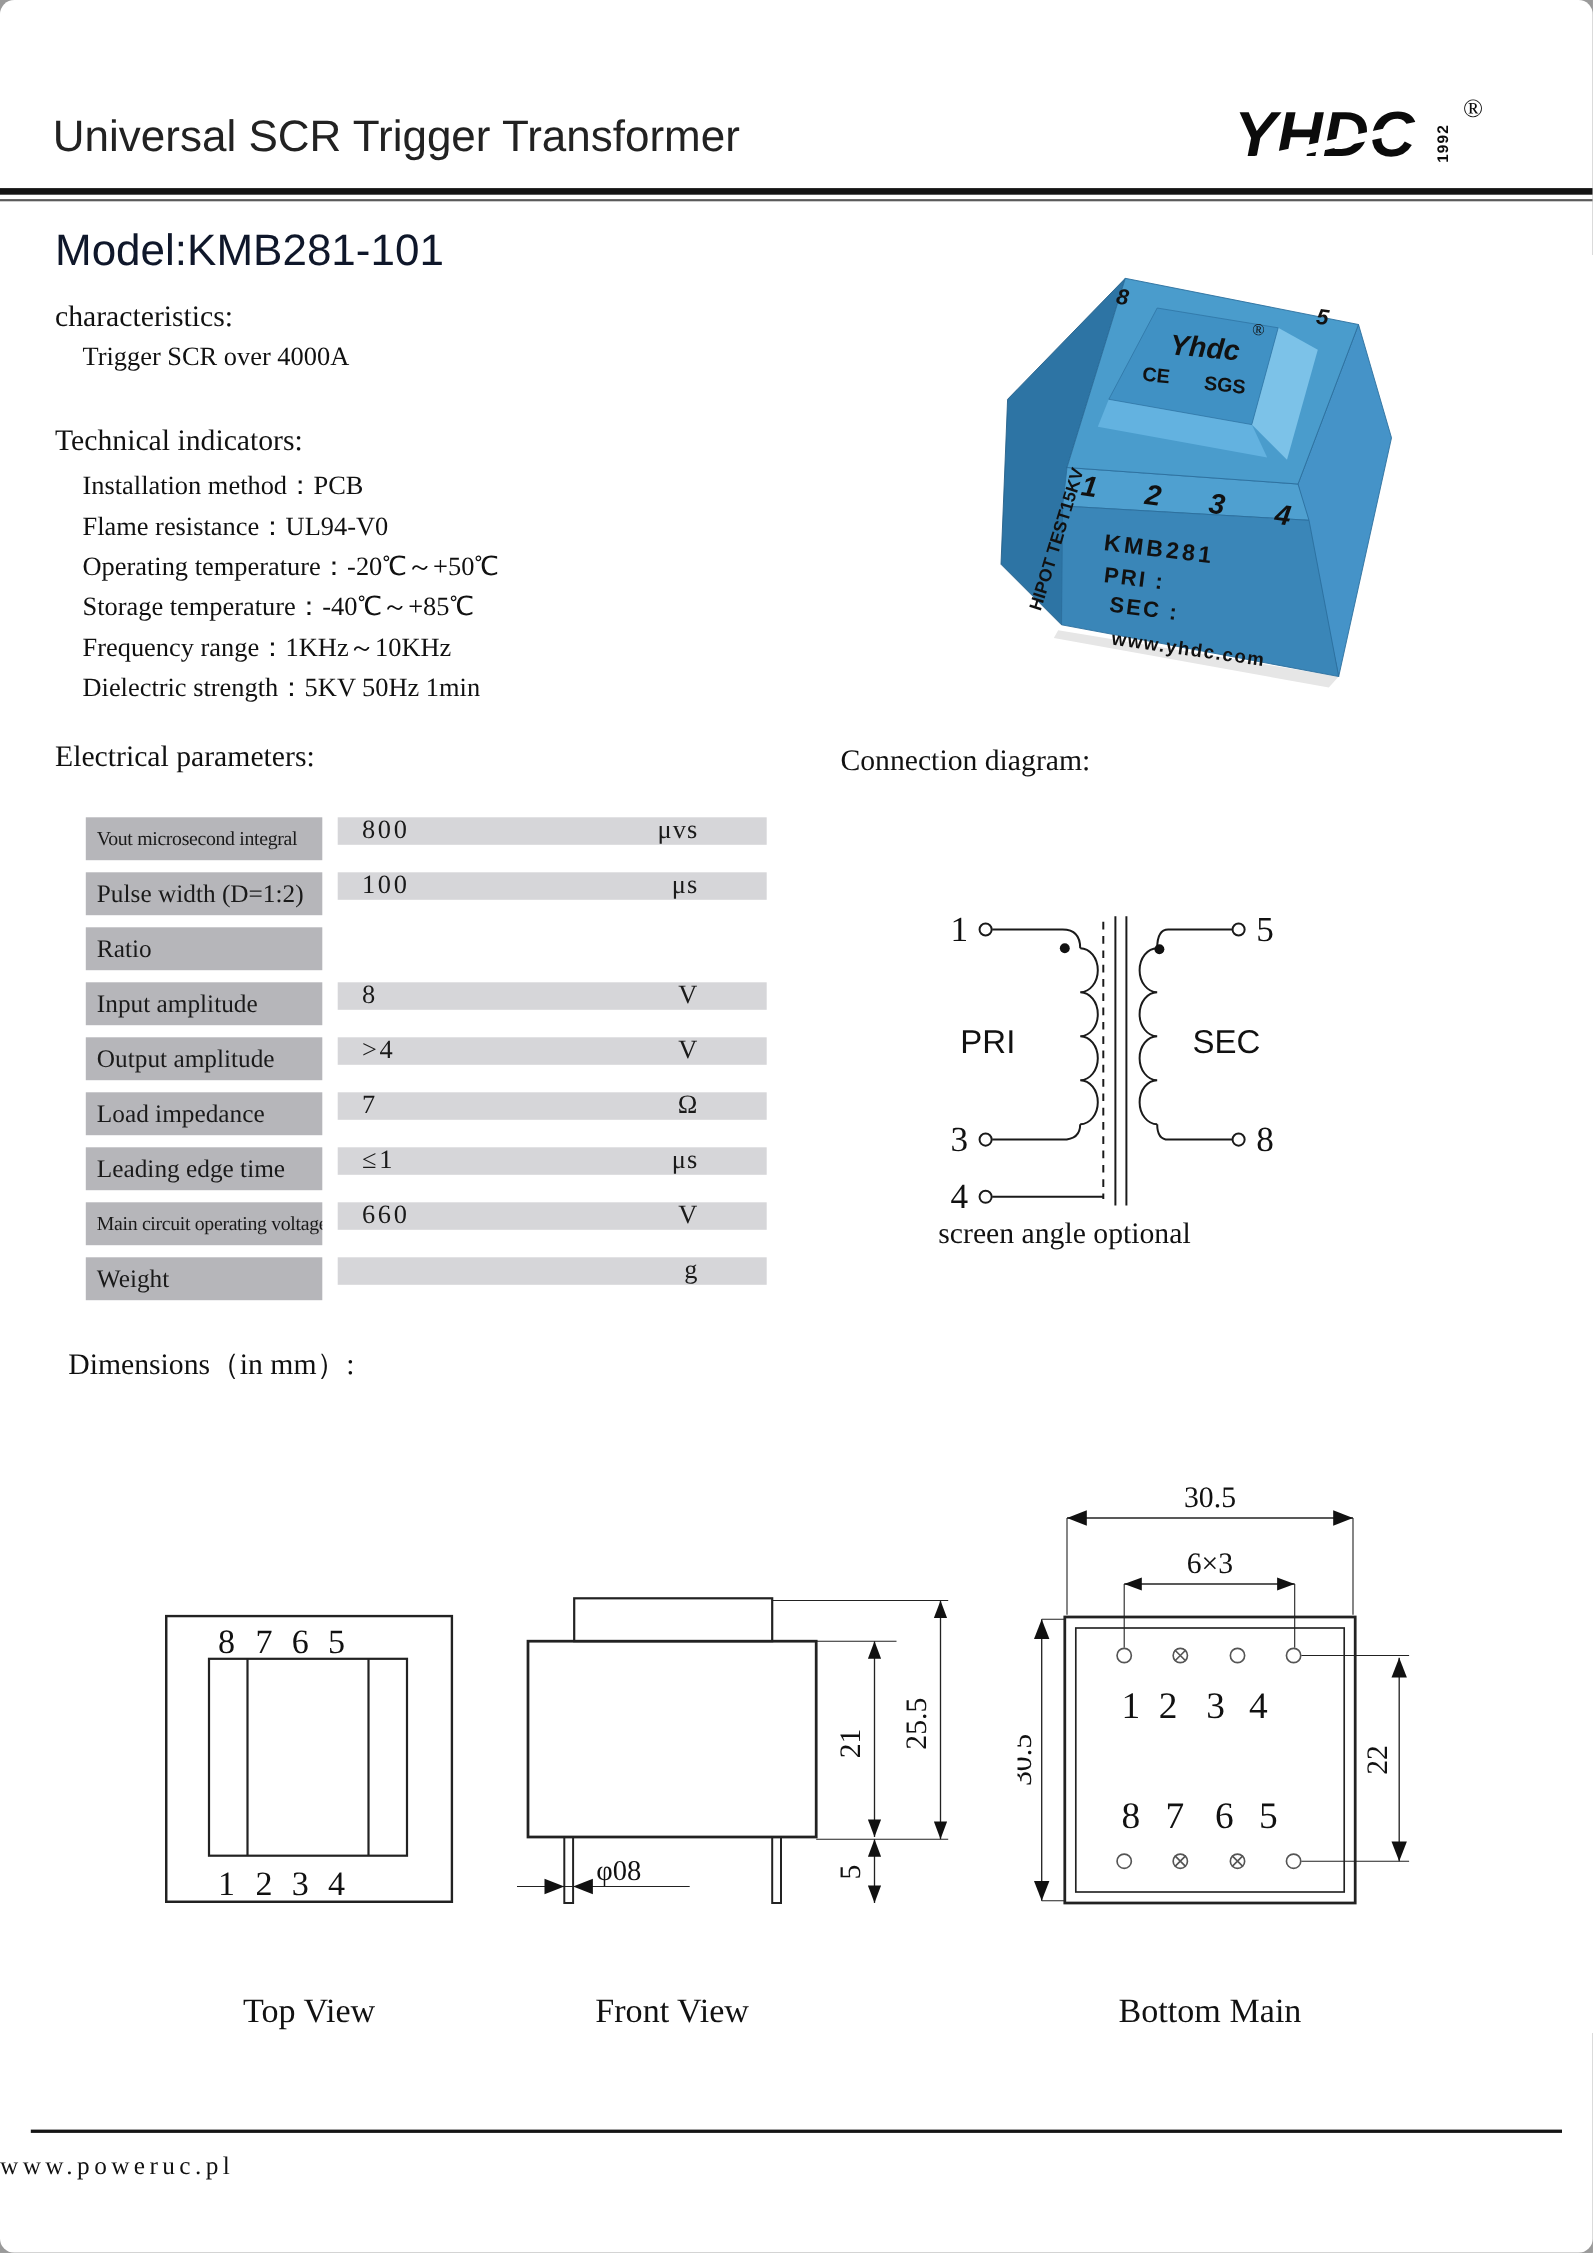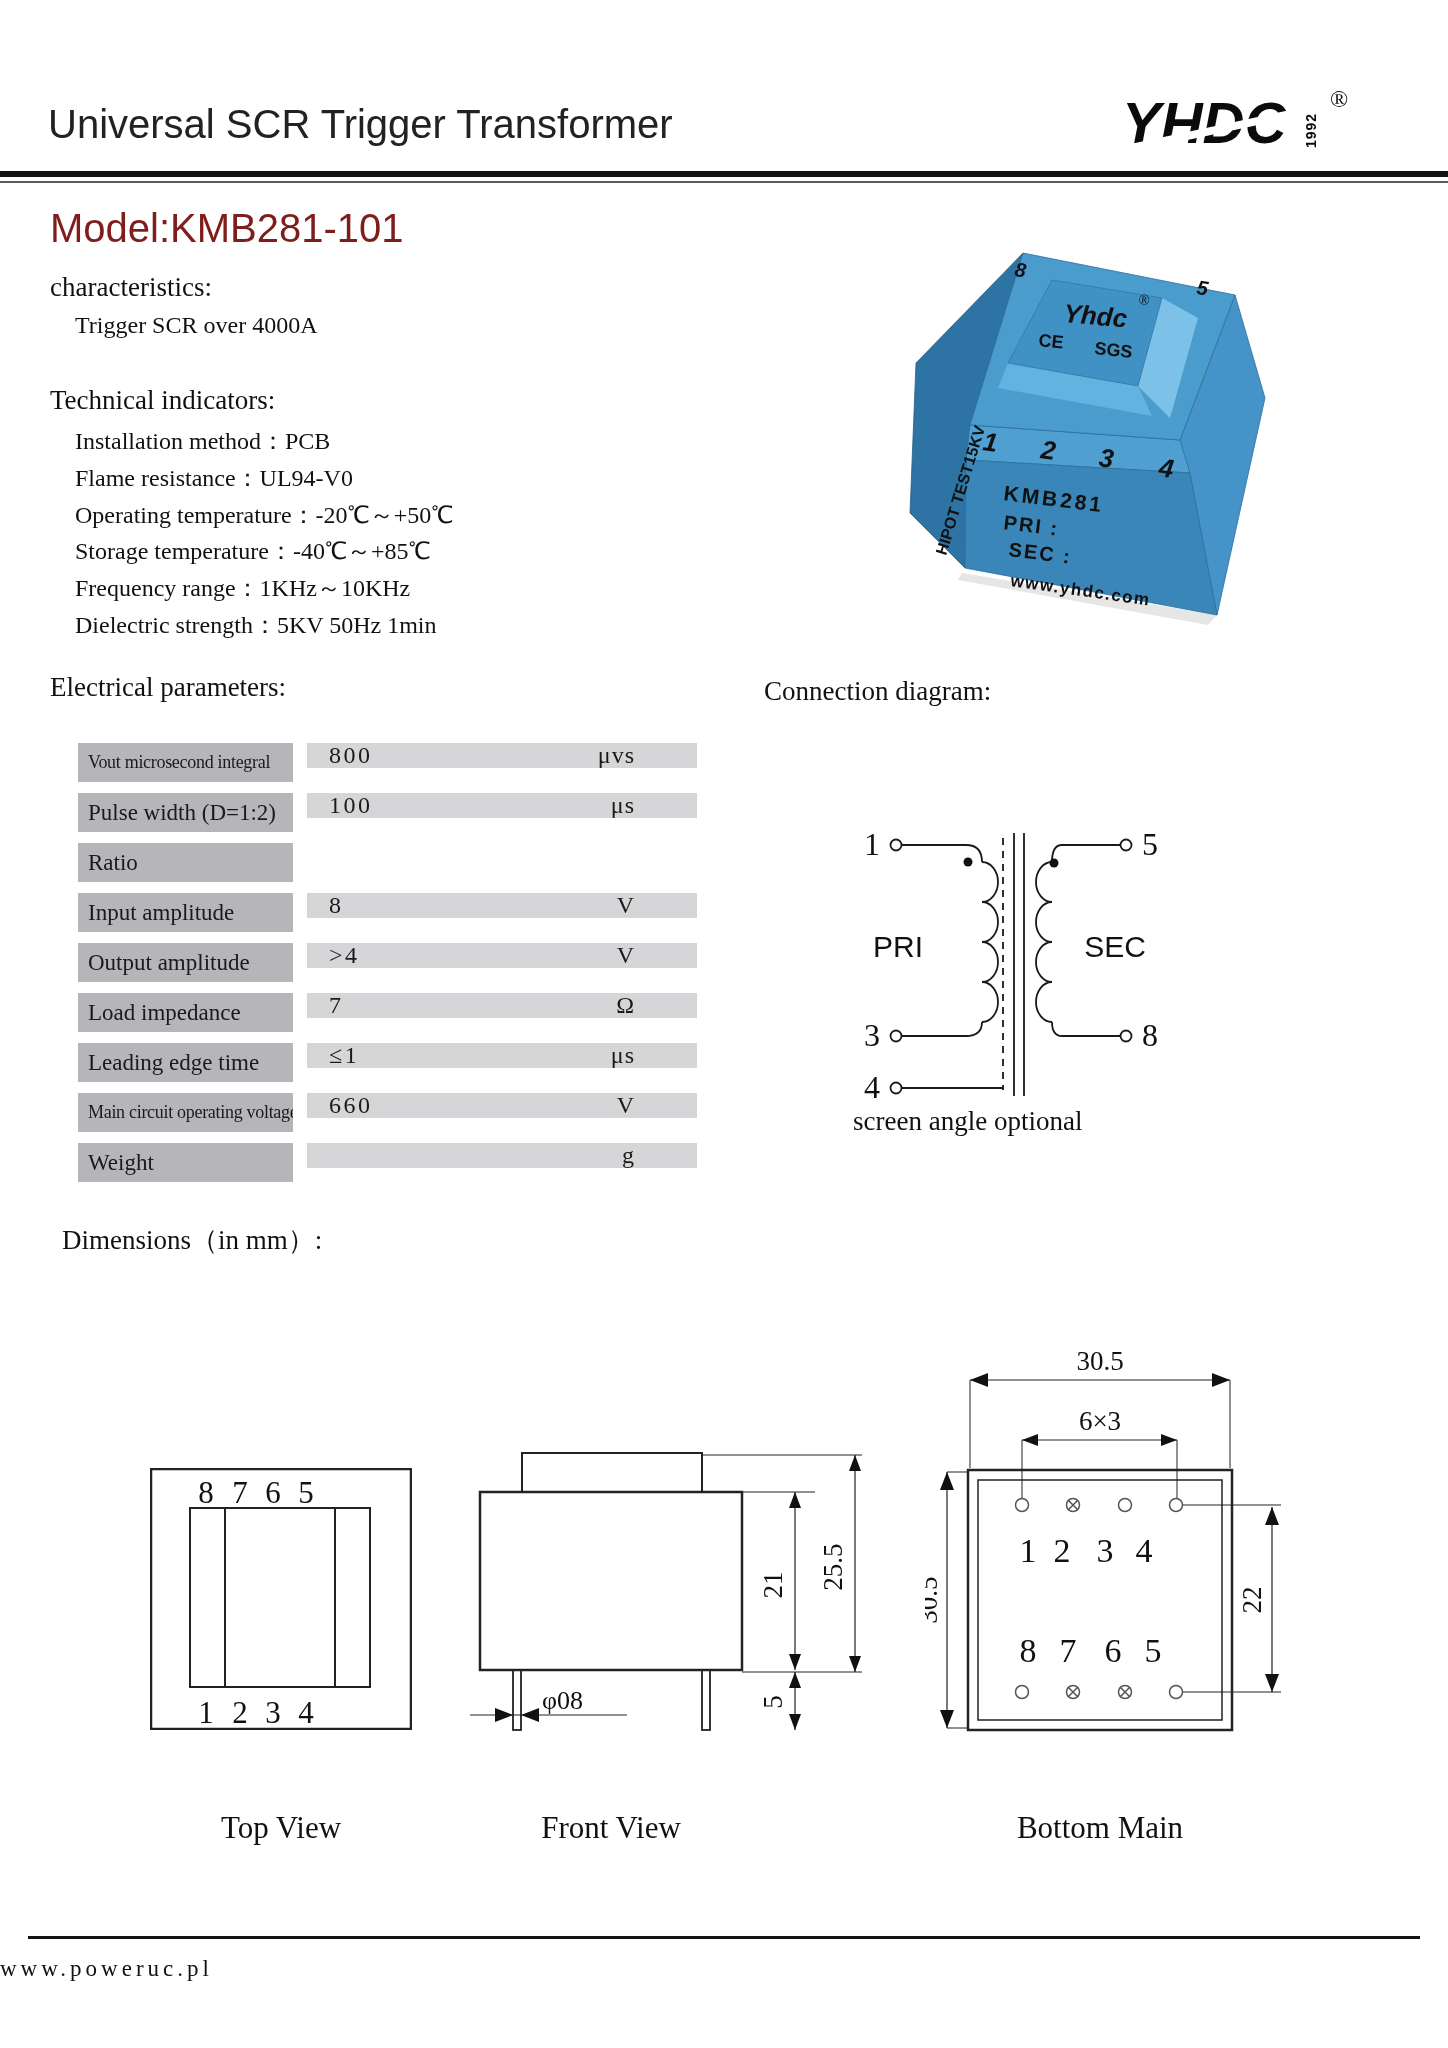--- a/index.html
+++ b/index.html
@@ -1,35 +1,35 @@
 <!DOCTYPE html>
 <html><head>
 <meta charset="utf-8">
 <style>
   html,body{margin:0;padding:0;background:#9a9a9a;}
   .page{position:relative;width:1448px;height:2048px;background:#ffffff;margin:0 auto;
-        font-family:"Liberation Serif",serif;color:#1a1a1a;overflow:hidden;}
+        font-family:"Liberation Serif",serif;color:#1a1a1a;overflow:hidden;border-radius:13px;}
   .abs{position:absolute;}
   .sans{font-family:"Liberation Sans",sans-serif;}
 
   
   .page-title{left:48px;top:102px;font-size:40px;line-height:44px;color:#222;}
   .rule-1{left:0;top:171px;width:1448px;height:6px;background:#141414;}
   .rule-2{left:0;top:181px;width:1448px;height:2px;background:#5a5a5a;}
 
   
   .logo{left:1120px;top:94px;width:240px;height:64px;}
   .logo-word{position:absolute;left:2px;top:-2px;font-family:"Liberation Sans",sans-serif;
              font-weight:bold;font-style:italic;font-size:58px;line-height:62px;color:#0b0b0b;letter-spacing:0px;}
   .logo-slash{position:absolute;left:-10px;top:30px;width:230px;height:8px;background:#ffffff;transform:rotate(-12deg);}
   .logo-year{position:absolute;left:183px;top:8px;font-family:"Liberation Sans",sans-serif;font-weight:bold;
              font-size:14px;color:#0b0b0b;writing-mode:vertical-rl;transform:rotate(180deg);height:46px;letter-spacing:1px;}
   .logo-reg{position:absolute;left:210px;top:-8px;font-size:24px;color:#0b0b0b;font-family:"Liberation Serif",serif;}
 
-  .model-line{left:50px;top:206px;font-size:40px;line-height:44px;color:#7f1d1d;}
+  .model-line{left:50px;top:206px;font-size:40px;line-height:44px;color:#0f172a;}
 
   .sec-head{font-size:27px;color:#111;}
   .h-char{left:50px;top:272px;}
   .h-tech{left:50px;top:385px;}
   .h-elec{left:50px;top:672px;}
   .h-dim{left:62px;top:1222px;}
   .h-conn{left:764px;top:676px;}
 
   .body-item{left:75px;font-size:24px;color:#111;}
 

